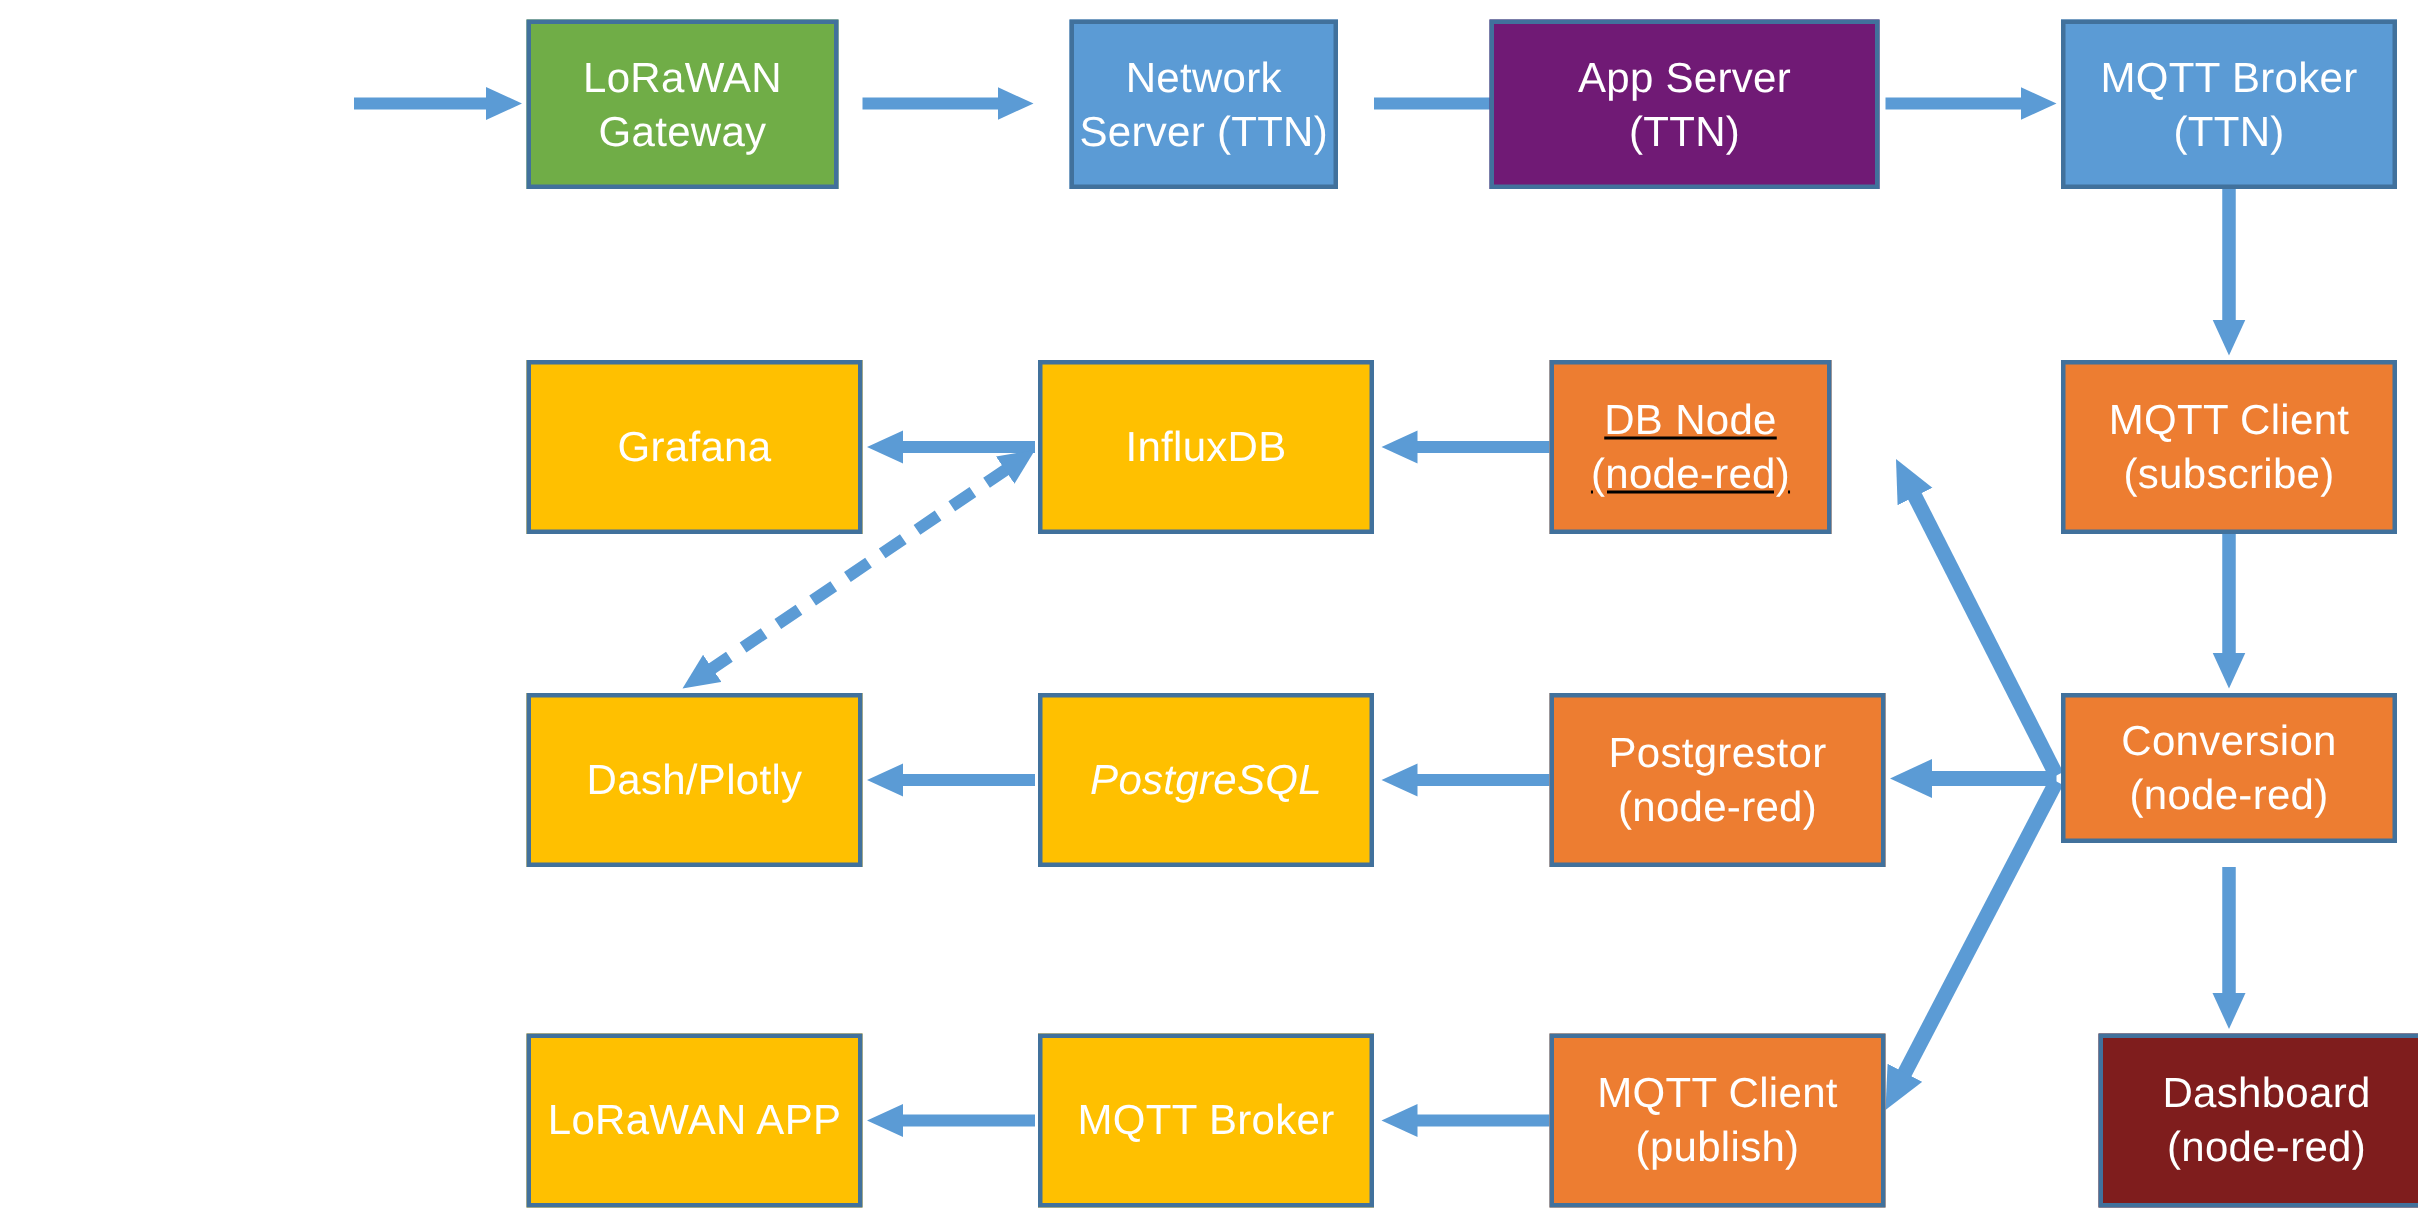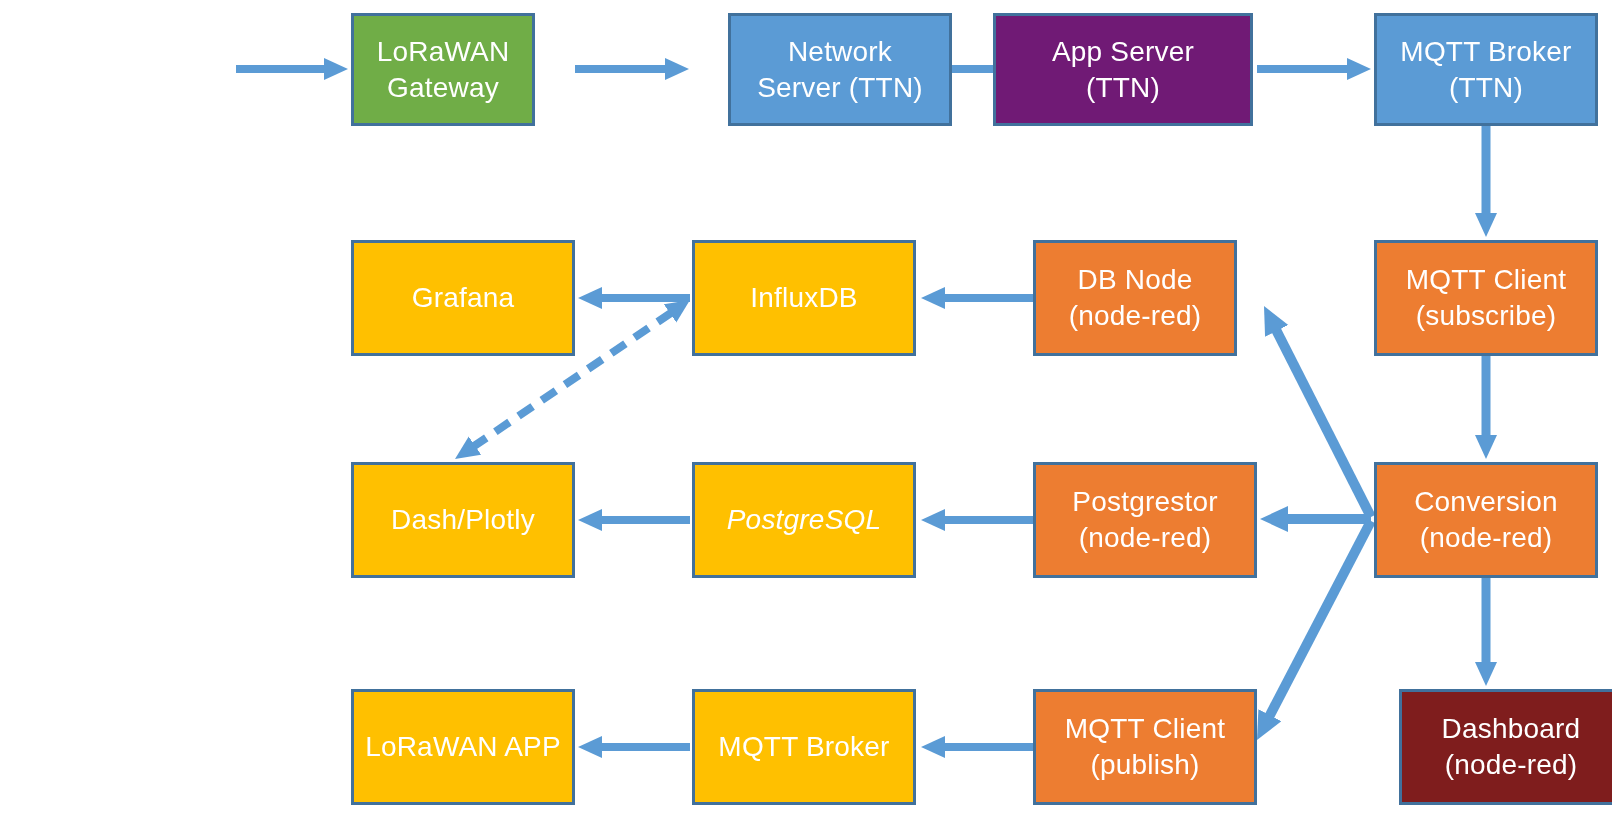--- a/index.html
+++ b/index.html
@@ -65,61 +65,61 @@
       <line x1="690" y1="298" x2="600" y2="298" stroke="#5B9BD5" stroke-width="8" marker-end="url(#head)"></line>
       <line x1="671.7788233458302" y1="312.3283705872893" x2="473.2211766541697" y2="446.6716294127107" stroke="#5B9BD5" stroke-width="8" stroke-dasharray="17 11" marker-end="url(#head)" marker-start="url(#head)"></line>
       <line x1="1371" y1="519" x2="1286" y2="519" stroke="#5B9BD5" stroke-width="10" marker-end="url(#headBig)"></line>
       <line x1="1033" y1="520" x2="943" y2="520" stroke="#5B9BD5" stroke-width="8" marker-end="url(#head)"></line>
       <line x1="690" y1="520" x2="600" y2="520" stroke="#5B9BD5" stroke-width="8" marker-end="url(#head)"></line>
       <line x1="1371" y1="521" x2="1269.0051172710216" y2="716.9375378740903" stroke="#5B9BD5" stroke-width="10" marker-end="url(#headBig)"></line>
       <line x1="1033" y1="747" x2="943" y2="747" stroke="#5B9BD5" stroke-width="8" marker-end="url(#head)"></line>
       <line x1="690" y1="747" x2="600" y2="747" stroke="#5B9BD5" stroke-width="8" marker-end="url(#head)"></line>
       <line x1="1486" y1="578" x2="1486" y2="664" stroke="#5B9BD5" stroke-width="9" marker-end="url(#head)"></line>
     </svg>
-    <div class="node" style="left: 351px; top: 13px; width: 184px; height: 113px; background: rgb(112, 173, 71); border-color: rgb(65, 113, 156);">
+    <div class="node" style="left: 351px; top: 13px; width: 208px; height: 113px; background: rgb(112, 173, 71); border-color: rgb(65, 113, 156);">
       <span>LoRaWAN
 Gateway</span>
     </div>
-    <div class="node" style="left: 728px; top: 13px; width: 224px; height: 113px; background: rgb(91, 155, 213); border-color: rgb(65, 113, 156);">
+    <div class="node" style="left: 713px; top: 13px; width: 179px; height: 113px; background: rgb(91, 155, 213); border-color: rgb(65, 113, 156);">
       <span>Network
 Server (TTN)</span>
     </div>
     <div class="node" style="left: 993px; top: 13px; width: 260px; height: 113px; background: #701a75; border-color: rgb(65, 113, 156);">
       <span>App Server
 (TTN)</span>
     </div>
     <div class="node" style="left: 1374px; top: 13px; width: 224px; height: 113px; background: rgb(91, 155, 213); border-color: rgb(65, 113, 156);">
       <span>MQTT Broker
 (TTN)</span>
     </div>
     <div class="node" style="left: 351px; top: 240px; width: 224px; height: 116px; background: rgb(255, 192, 0); border-color: rgb(65, 113, 156);">
       <span>Grafana</span>
     </div>
     <div class="node" style="left: 692px; top: 240px; width: 224px; height: 116px; background: rgb(255, 192, 0); border-color: rgb(65, 113, 156);">
       <span>InfluxDB</span>
     </div>
-    <div class="node" style="left: 1033px; top: 240px; width: 204px; height: 116px; background: rgb(237, 125, 49); border-color: rgb(65, 113, 156);">
+    <div class="node" style="left: 1033px; top: 240px; width: 188px; height: 116px; background: rgb(237, 125, 49); border-color: rgb(65, 113, 156); text-decoration: underline;">
       <span>DB Node
 (node-red)</span>
     </div>
     <div class="node" style="left: 1374px; top: 240px; width: 224px; height: 116px; background: rgb(237, 125, 49); border-color: rgb(65, 113, 156);">
       <span>MQTT Client
 (subscribe)</span>
     </div>
     <div class="node" style="left: 351px; top: 462px; width: 224px; height: 116px; background: rgb(255, 192, 0); border-color: rgb(65, 113, 156);">
       <span>Dash/Plotly</span>
     </div>
     <div class="node" style="left: 692px; top: 462px; width: 224px; height: 116px; background: rgb(255, 192, 0); border-color: rgb(65, 113, 156); font-style: italic;">
       <span>PostgreSQL</span>
     </div>
     <div class="node" style="left: 1033px; top: 462px; width: 224px; height: 116px; background: rgb(237, 125, 49); border-color: rgb(65, 113, 156);">
       <span>Postgrestor
 (node-red)</span>
     </div>
-    <div class="node" style="left: 1374px; top: 462px; width: 224px; height: 116px; background: rgb(237, 125, 49); border-color: rgb(65, 113, 156);">
+    <div class="node" style="left: 1374px; top: 462px; width: 224px; height: 100px; background: rgb(237, 125, 49); border-color: rgb(65, 113, 156);">
       <span>Conversion
 (node-red)</span>
     </div>
     <div class="node" style="left: 351px; top: 689px; width: 224px; height: 116px; background: rgb(255, 192, 0); border-color: rgb(65, 113, 156);">
       <span>LoRaWAN APP</span>
     </div>
     <div class="node" style="left: 692px; top: 689px; width: 224px; height: 116px; background: rgb(255, 192, 0); border-color: rgb(65, 113, 156);">
       <span>MQTT Broker</span>
     </div>
     <div class="node" style="left: 1033px; top: 689px; width: 224px; height: 116px; background: rgb(237, 125, 49); border-color: rgb(65, 113, 156);">

